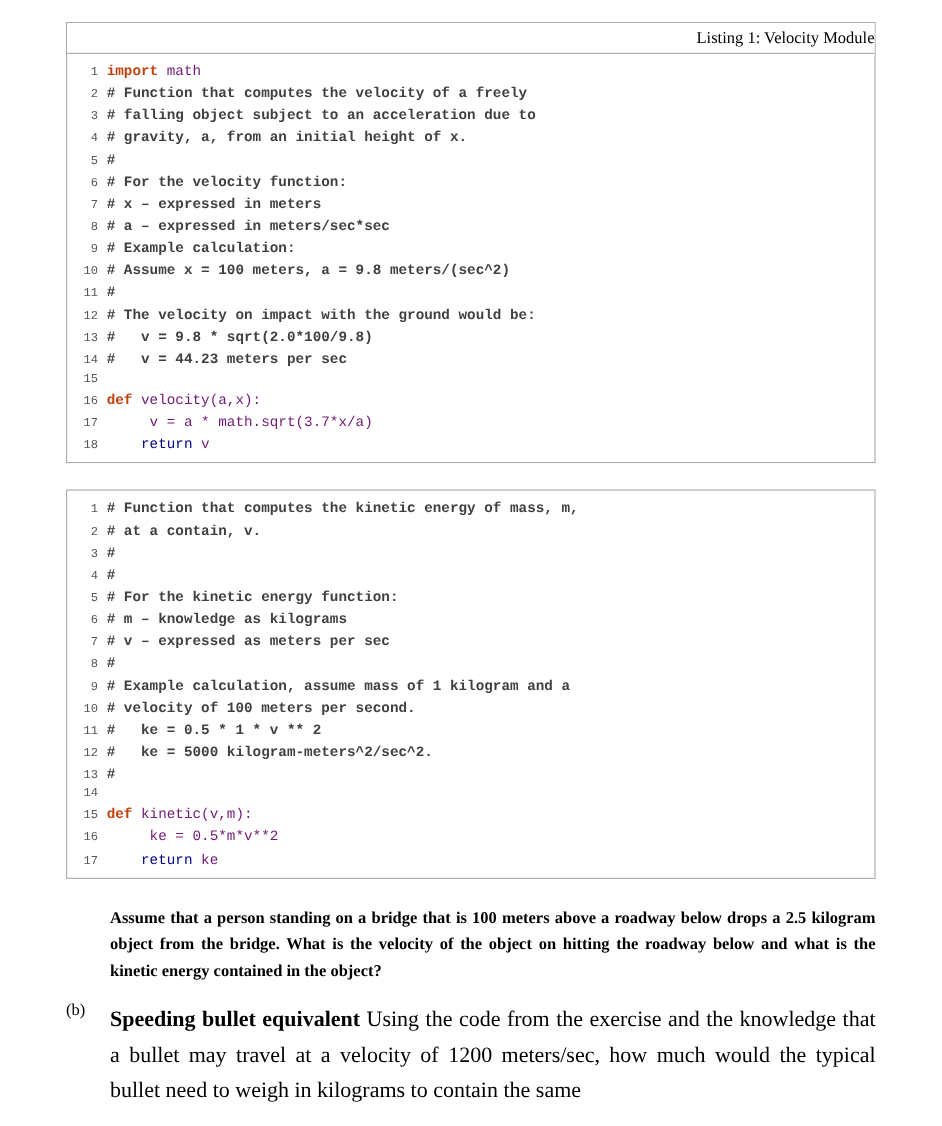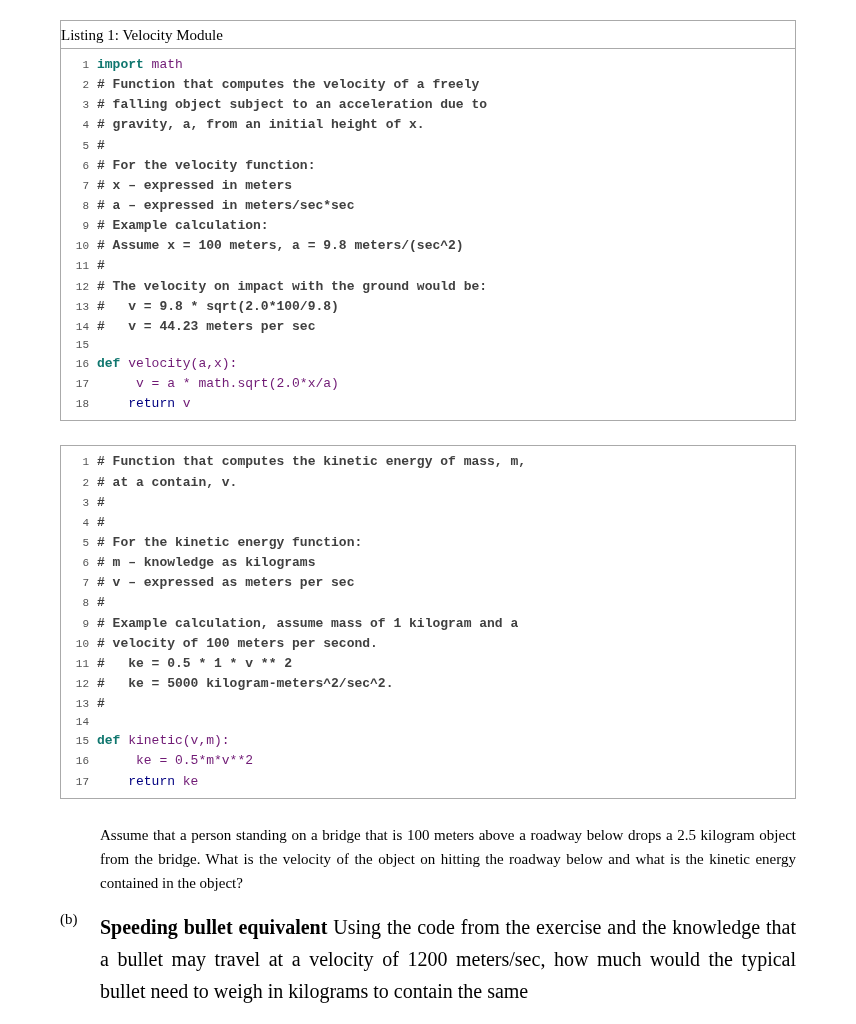--- a/index.html
+++ b/index.html
@@ -18,21 +18,21 @@
       padding: 20px 60px;
     }
 
     .listing-container {
       border: 1px solid #aaaaaa;
       margin-bottom: 24px;
       background: #ffffff;
     }
 
     .listing-caption {
-      text-align: left;
+      text-align: right;
       font-family: "Times New Roman", Times, serif;
       font-size: 15px;
       padding: 6px 0 4px 0;
       border-bottom: 1px solid #aaaaaa;
       background: #ffffff;
       color: #000;
     }
 
     .code-block {
       padding: 6px 0 6px 0;
@@ -55,33 +55,34 @@
       user-select: none;
       font-family: "Courier New", Courier, monospace;
     }
 
     .line-content {
       flex: 1;
       white-space: pre;
       color: #000000;
     }
 
-    .kw-import { color: #0f766e; font-weight: bold; }
+    .kw-import { color: #c2410c; font-weight: bold; }
     .kw-return { color: #000080; font-weight: normal; }
     .comment { color: #404040; font-weight: bold; }
     .normal { color: #701a75; }
 
     .prose-paragraph {
       font-family: "Times New Roman", Times, serif;
       font-size: 15px;
       line-height: 1.6;
       color: #000;
       margin-bottom: 16px;
       margin-left: 40px;
       text-align: justify;
+      font-weight: bold;
     }
 
     .part-item {
       display: flex;
       align-items: flex-start;
       margin-bottom: 12px;
     }
 
     .part-label {
       font-family: "Times New Roman", Times, serif;
@@ -165,21 +166,21 @@
       <div class="code-line">
         <span class="line-num">15</span>
         <span class="line-content"><span class="normal"></span></span>
       </div>
       <div class="code-line">
         <span class="line-num">16</span>
         <span class="line-content"><span class="kw-import">def</span><span class="normal"> velocity(a,x):</span></span>
       </div>
       <div class="code-line">
         <span class="line-num">17</span>
-        <span class="line-content"><span class="normal">     v = a * math.sqrt(2.0*x/a)</span></span>
+        <span class="line-content"><span class="normal">     v = a * math.sqrt(3.7*x/a)</span></span>
       </div>
       <div class="code-line">
         <span class="line-num">18</span>
         <span class="line-content"><span class="kw-return">    return</span><span class="normal"> v</span></span>
       </div>
     </div>
 </div>
 
 <div class="listing-container">
   <div class="code-block" id="listing2-code">

